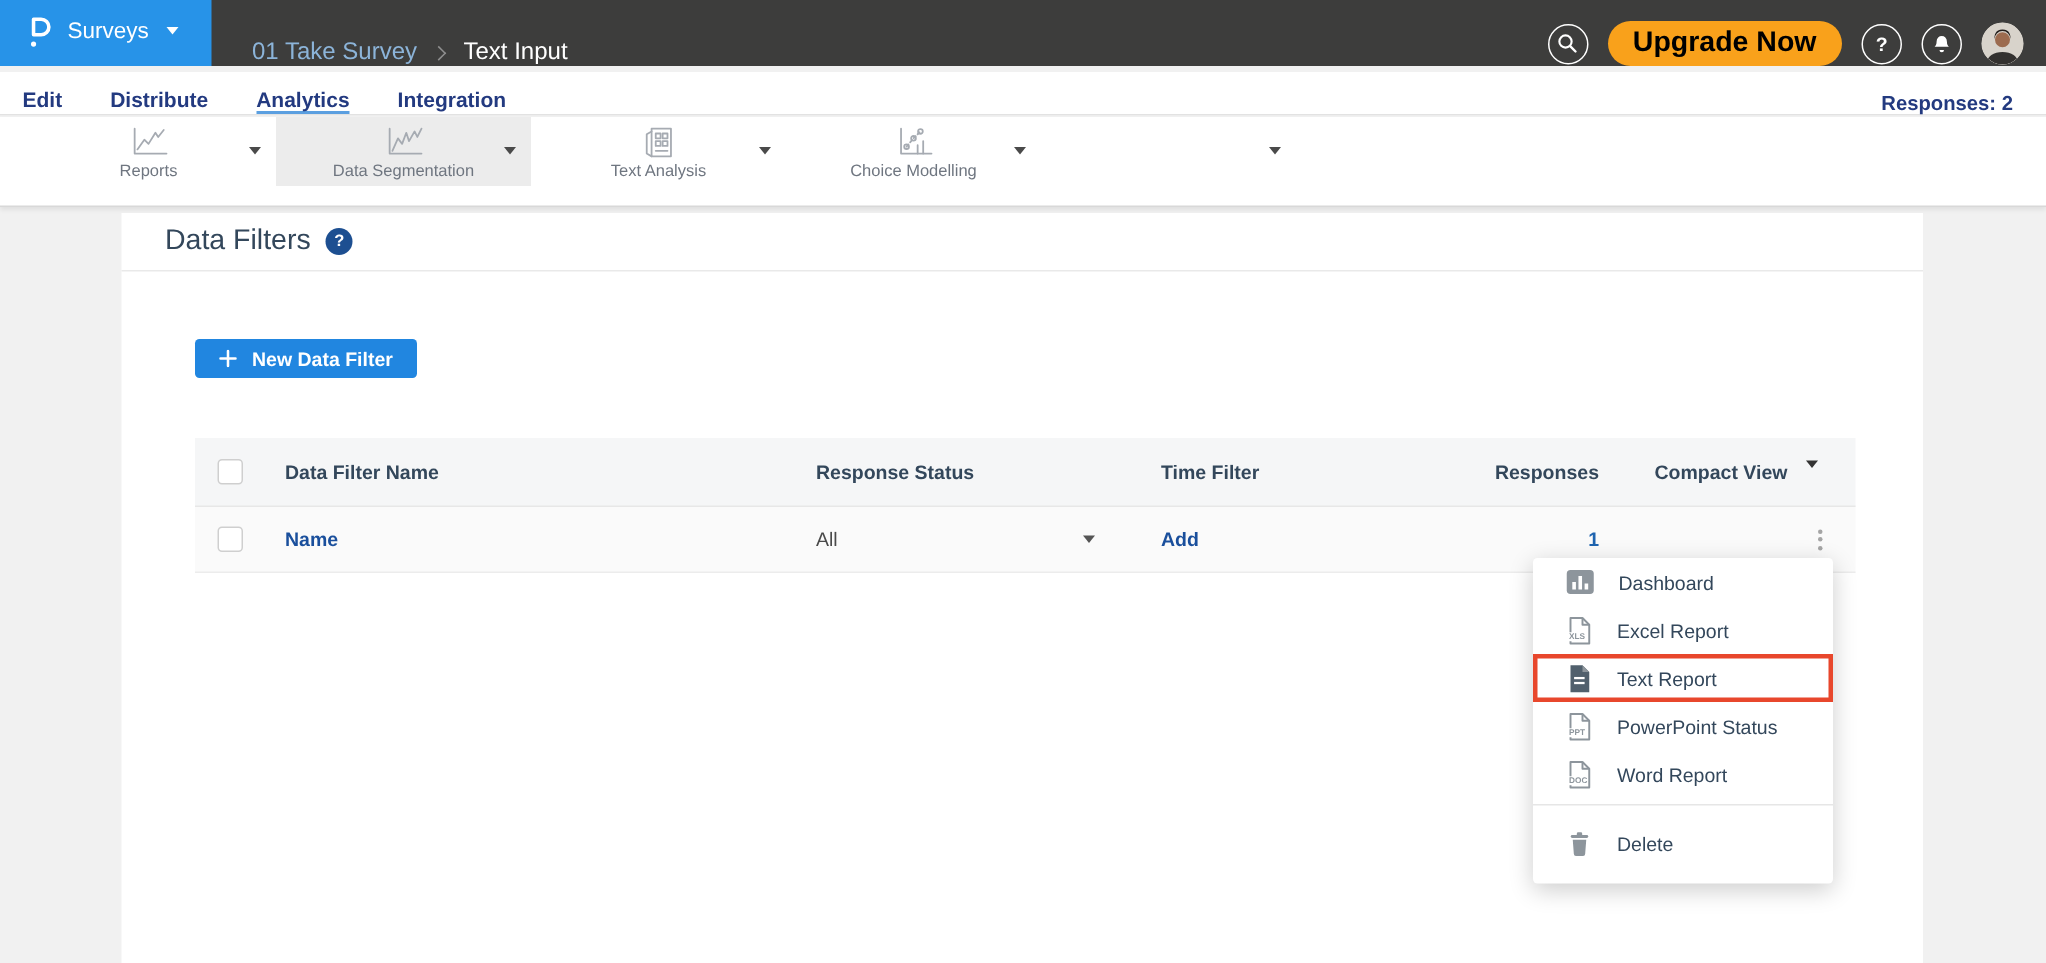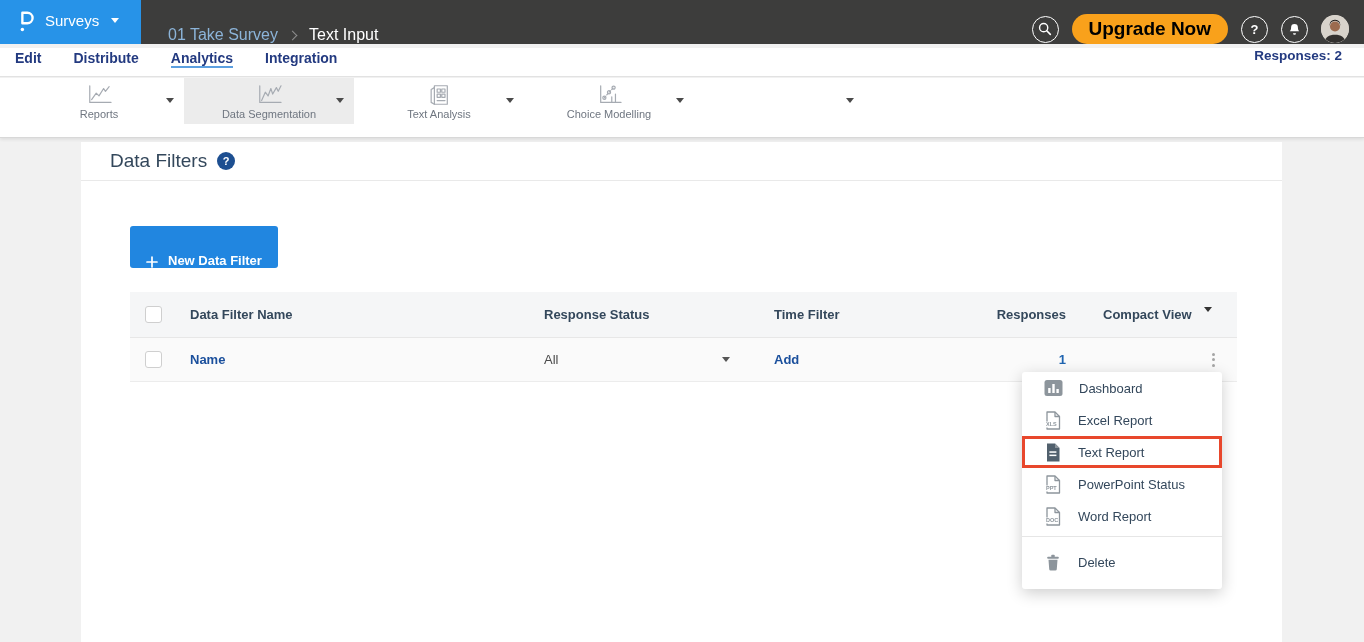--- a/index.html
+++ b/index.html
@@ -15,39 +15,39 @@
   .breadcrumb { display:flex; align-items:center; margin-left:27px; font-size:16px; }
   .crumb-survey { color:#8cb4d9; cursor:pointer; }
   .chev { width:7px; height:7px; border-top:1.6px solid #8f8f8f; border-right:1.6px solid #8f8f8f; transform:rotate(45deg); margin:0 13px 0 11px; }
   .crumb-page { color:#ffffff; }
   .topbar-right { margin-left:auto; display:flex; align-items:center; gap:13px; padding-right:15px; }
   .circle-btn { width:27px; height:27px; border:1.5px solid #fff; border-radius:50%; display:flex; align-items:center; justify-content:center; color:#fff; font-size:13px; font-weight:bold; cursor:pointer; }
   .upgrade-btn { height:30px; border-radius:15px; background:#f9a11b; color:#000000; font-size:19px; font-weight:bold; display:flex; align-items:center; padding:0 17px; cursor:pointer; border:none; }
   .avatar { width:28px; height:28px; border-radius:50%; overflow:hidden; cursor:pointer; background:#dcd7d0; }
 
   
-  .tabsrow { position:absolute; left:0; top:48px; width:1364px; height:29px; background:#fff; border-bottom:1px solid #e2e2e2; display:flex; align-items:flex-start; padding-left:15px; }
+  .tabsrow { position:absolute; left:0; top:48px; width:1364px; height:29px; background:#fff; border-bottom:1px solid #e2e2e2; display:flex; align-items:flex-end; padding-left:15px; }
   .tab { font-size:14px; font-weight:bold; color:#233a80; margin-right:32px; display:flex; align-items:center; cursor:pointer; border-bottom:2px solid transparent; padding-top:2px; }
   .tab.active { border-bottom-color:#5b9fe0; }
   .responses { margin-left:auto; margin-right:22px; display:flex; align-items:center; font-size:13.5px; font-weight:bold; color:#233a80; }
 
   
   .toolbar { position:absolute; left:0; top:78px; width:1364px; height:60px; background:#fff; border-bottom:1px solid #d8d8d8; box-shadow:0 2px 3px rgba(0,0,0,0.07); }
   .tool-cell { position:absolute; top:0; width:170px; height:46px; display:flex; flex-direction:column; align-items:center; justify-content:center; cursor:pointer; }
   .tool-cell.active { background:#ececec; }
   .tool-cell .tool-label { font-size:11px; color:#6f7680; margin-top:1px; }
   .tool-caret { position:absolute; top:20px; color:#4a4a4a; cursor:pointer; }
   .ticon { stroke:#a6abb2; stroke-width:1.3; fill:none; stroke-linecap:round; stroke-linejoin:round; }
 
   
   .card { position:absolute; left:81px; top:142px; width:1201px; height:500px; background:#fff; }
   .card-header { height:39px; border-bottom:1px solid #e9e9e9; display:flex; align-items:center; padding-left:29px; }
   .card-title { font-size:19px; color:#33475b; }
   .help-badge { width:18px; height:18px; border-radius:50%; background:#1d4f91; color:#fff; font-size:11px; font-weight:bold; display:flex; align-items:center; justify-content:center; margin-left:10px; cursor:pointer; }
-  .new-filter-btn { position:absolute; left:49px; top:84px; height:42px; background:#2186e0; border:none; border-radius:3px; color:#fff; display:flex; align-items:flex-end; padding:0 16px; cursor:pointer; }
+  .new-filter-btn { position:absolute; left:49px; top:84px; height:26px; background:#2186e0; border:none; border-radius:3px; color:#fff; display:flex; align-items:center; padding:0 16px; cursor:pointer; }
   .new-filter-btn .lbl { font-size:13px; font-weight:bold; margin-left:10px; }
 
   
   .ftable { position:absolute; left:49px; top:150px; width:1107px; }
   .tgrid { display:grid; grid-template-columns:60px 346px 230px 200px 100px 171px; align-items:center; }
   .thead { height:46px; background:#f5f6f7; border-bottom:1px solid #e7e7e7; font-size:13px; font-weight:bold; color:#33475b; }
   .trow { height:44px; background:#fafafa; border-bottom:1px solid #ececec; font-size:13px; }
   .cell-check { padding-left:15px; }
   .checkbox { width:17px; height:17px; background:#fff; border:1px solid #cfcfcf; border-radius:3px; cursor:pointer; }
   .pad8 { padding-left:8px; }

